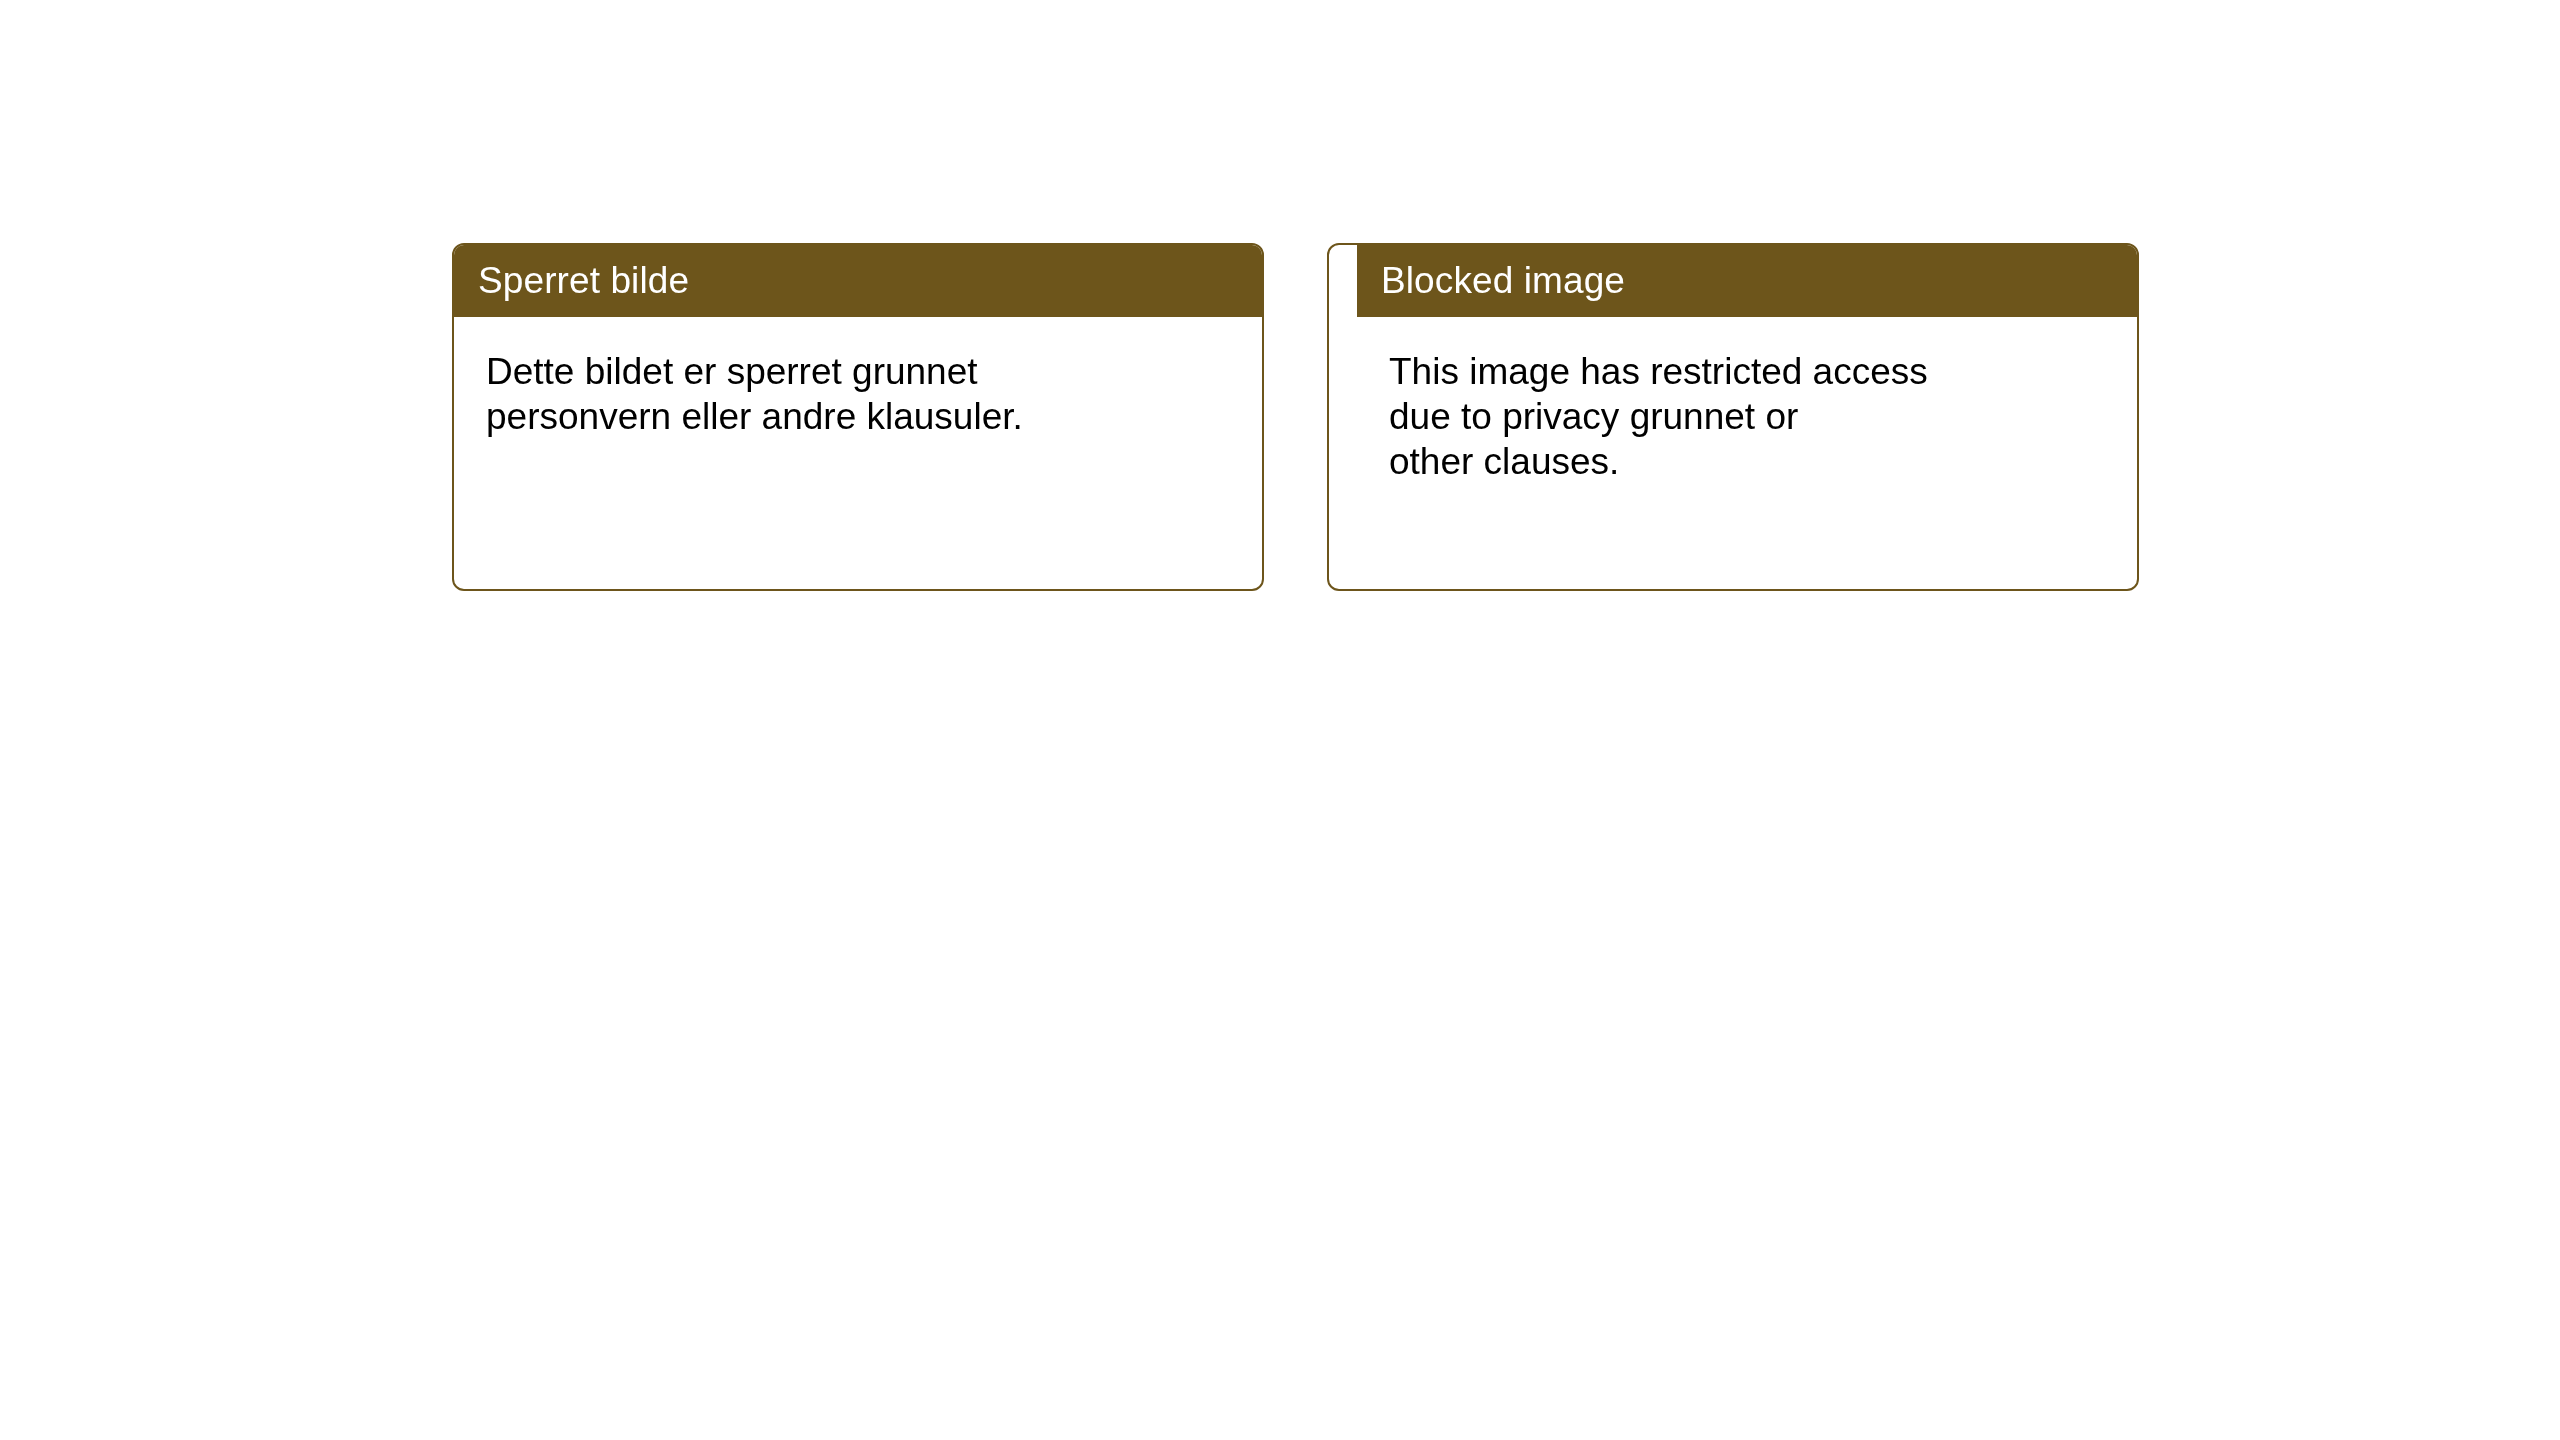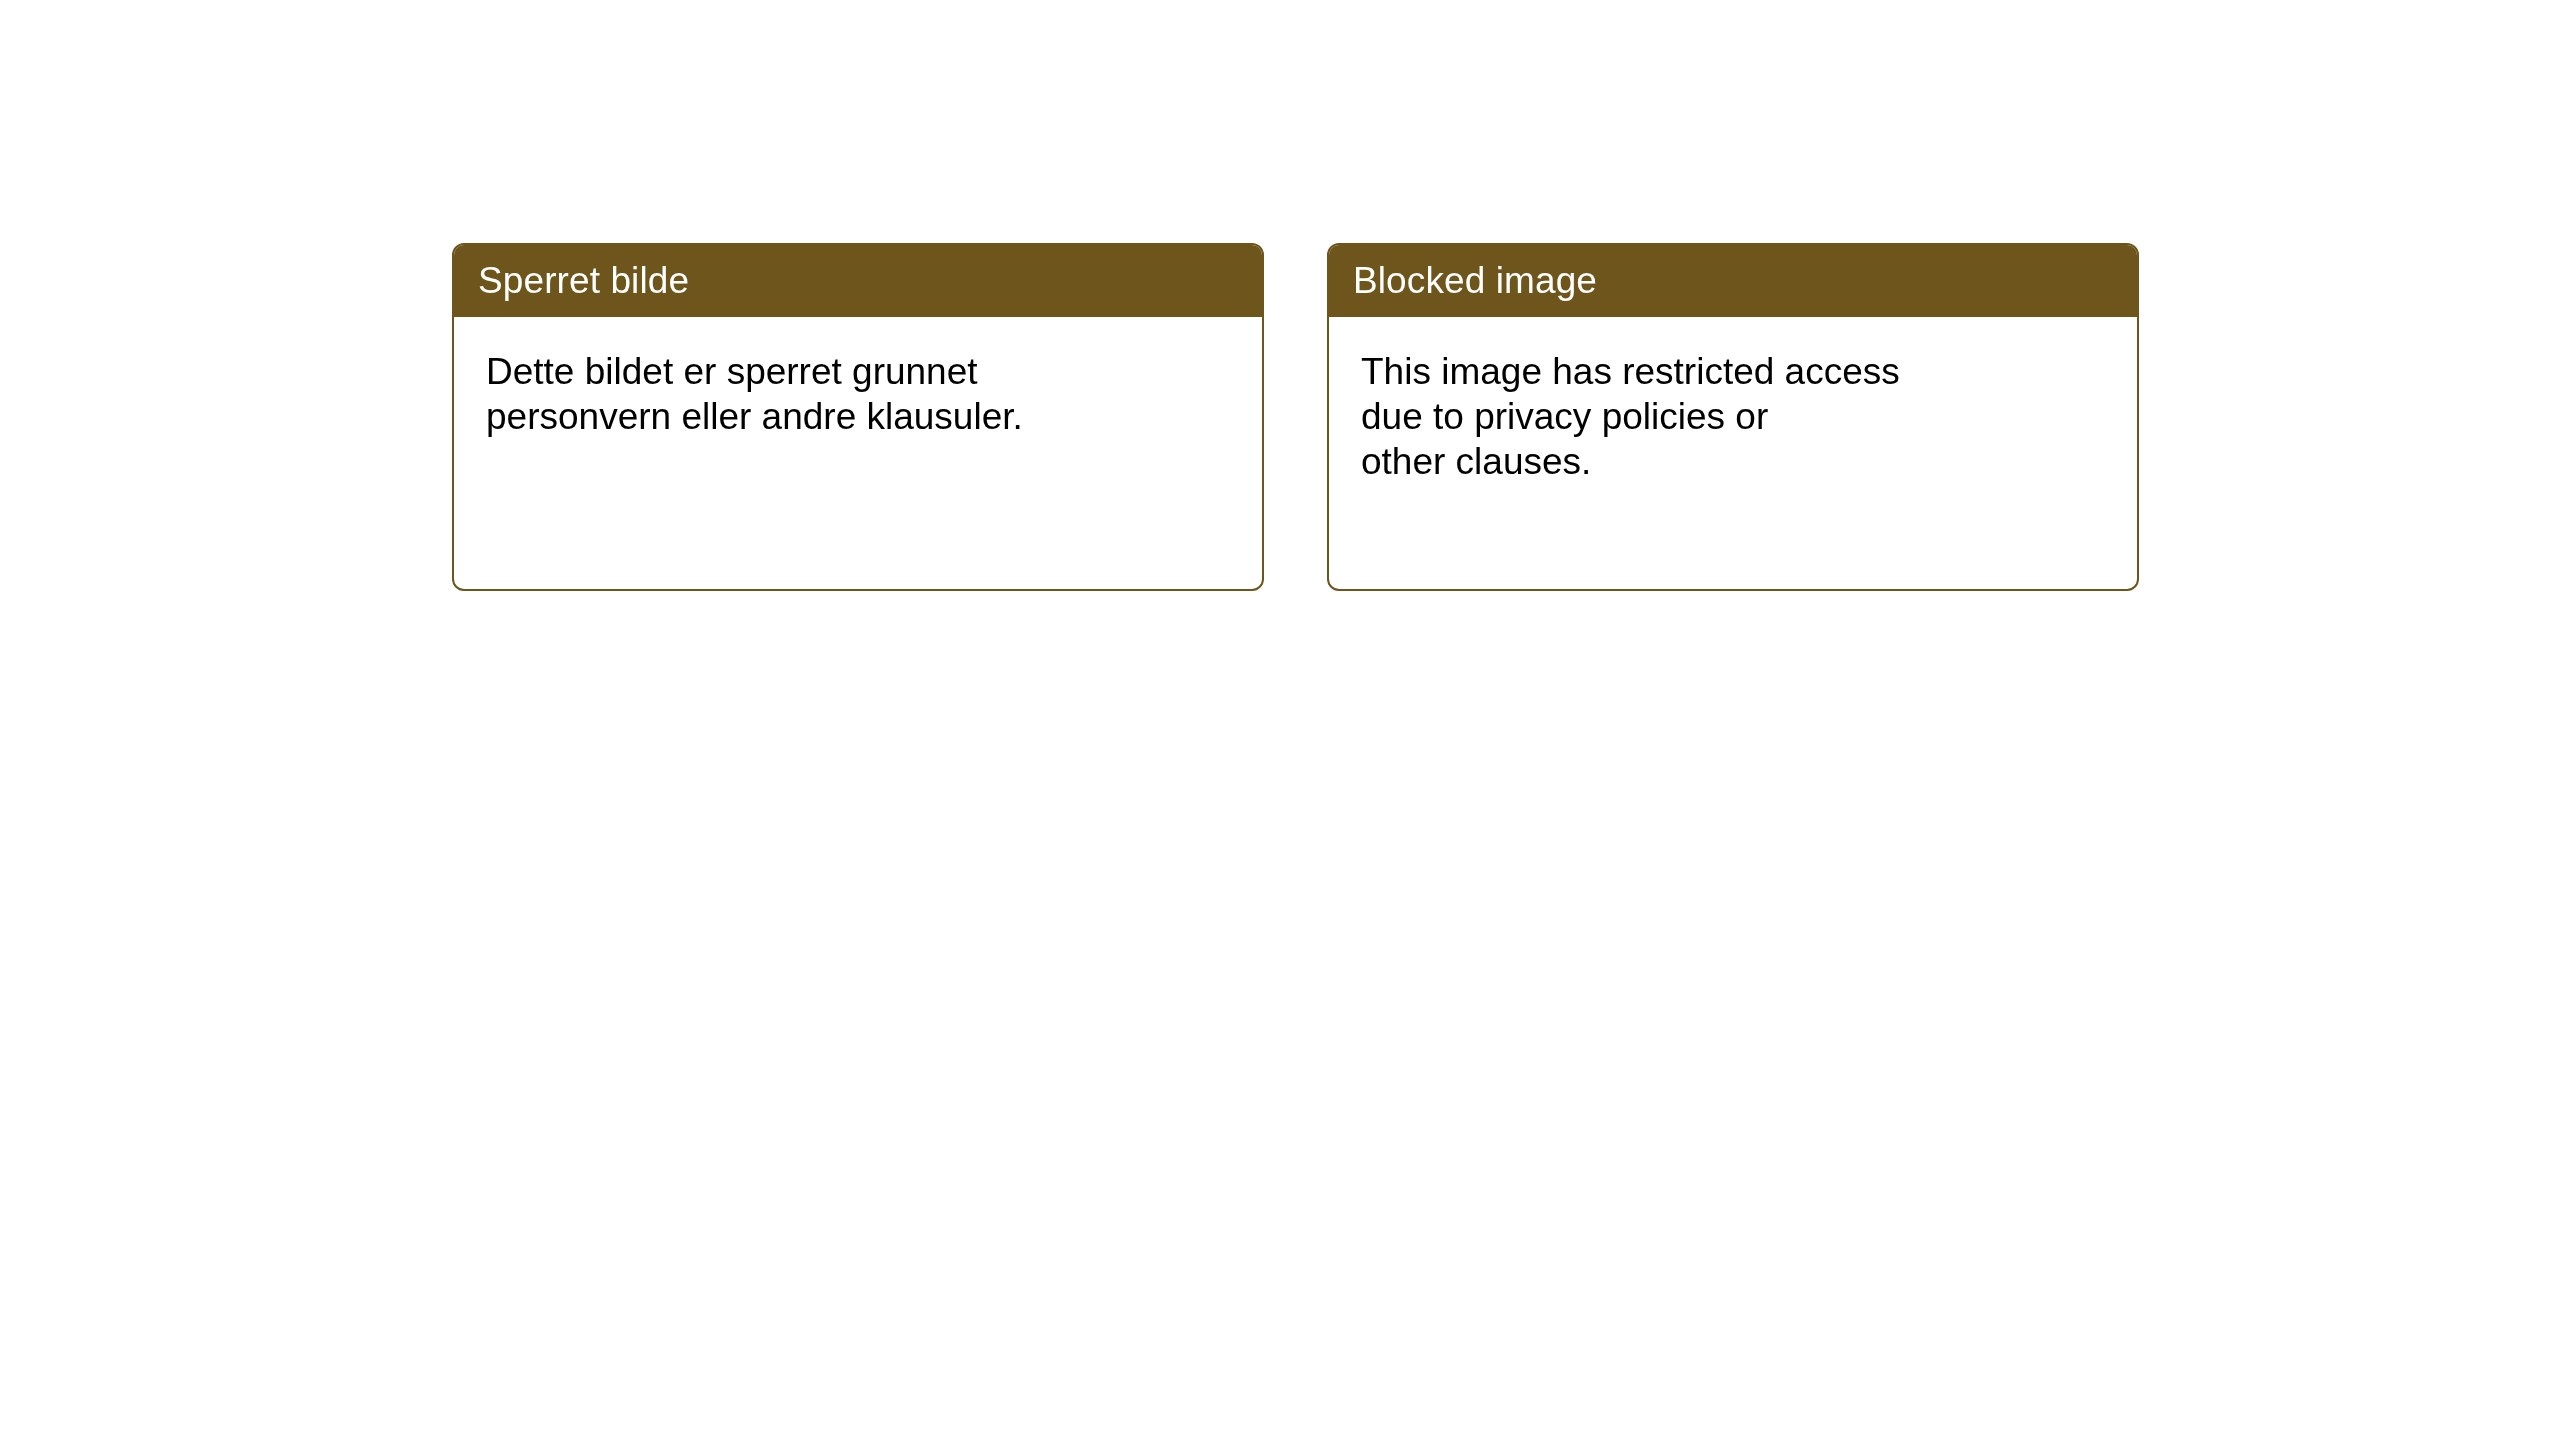--- a/index.html
+++ b/index.html
@@ -38,20 +38,21 @@
     display: flex;
     flex-direction: column;
   }
   .notice-card.card-no {
     width: 812px;
     height: 348px;
   }
   .notice-card.card-en {
     width: 812px;
     height: 348px;
+    padding-left: 28px;
   }
   .card-header {
     background: #6d551b;
     color: #ffffff;
     font-size: 37px;
     line-height: 1.0;
     padding: 17px 24px 18px 24px;
     letter-spacing: 0.1px;
     white-space: nowrap;
   }
@@ -78,20 +79,20 @@
       <div class="card-body">
         <p>Dette bildet er sperret grunnet
 personvern eller andre klausuler.</p>
       </div>
     </div>
 
     <div class="notice-card card-en">
       <div class="card-header">Blocked image</div>
       <div class="card-body">
         <p>This image has restricted access
-due to privacy policies or
+due to privacy grunnet or
 other clauses.</p>
       </div>
     </div>
 
   </div>
 
 </div>
 
 </body></html>

